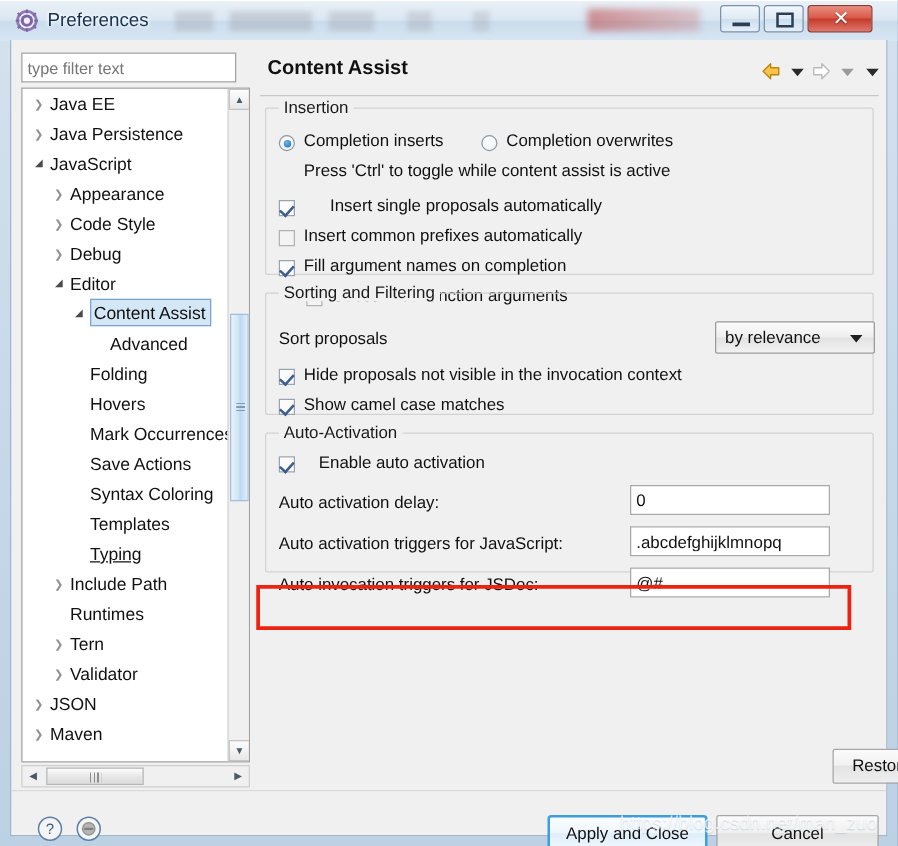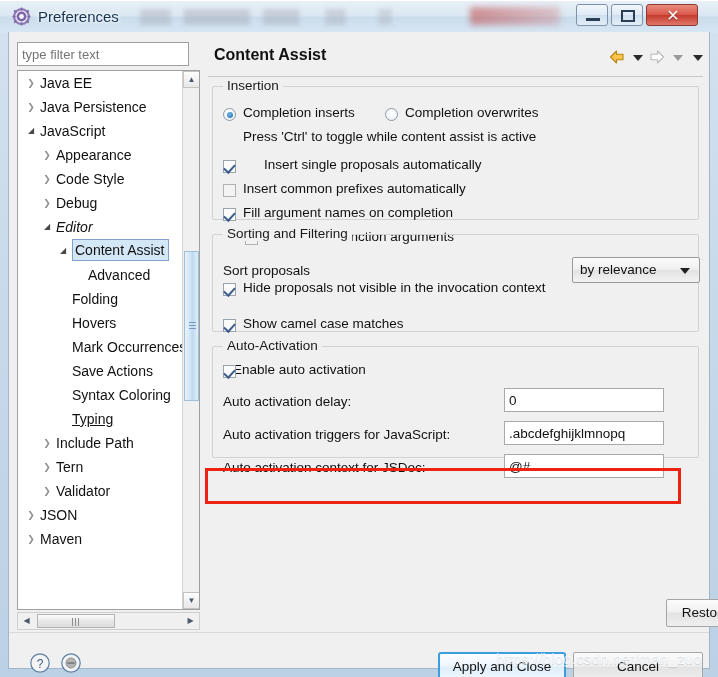--- a/index.html
+++ b/index.html
@@ -321,21 +321,21 @@
           <div class="tnode">
             <span class="arrow" style="left: 22px;">❯</span>
             <span class="lbl" style="left: 38px;">Code Style</span>
           </div>
           <div class="tnode">
             <span class="arrow" style="left: 22px;">❯</span>
             <span class="lbl" style="left: 38px;">Debug</span>
           </div>
           <div class="tnode">
             <span class="arrow open" style="left: 22px;">◢</span>
-            <span class="lbl" style="left: 38px; font-style: italic;">Editor</span>
+            <span class="lbl" style="left: 38px;">Editor</span>
           </div>
           <div class="tnode sel">
             <span class="arrow open" style="left: 38px;">◢</span>
             <span class="lbl" style="left: 54px;">Content Assist</span>
           </div>
           <div class="tnode">
             <span class="lbl" style="left: 70px;">Advanced</span>
           </div>
           <div class="tnode">
             <span class="lbl" style="left: 54px;">Folding</span>
@@ -346,25 +346,31 @@
           <div class="tnode">
             <span class="lbl" style="left: 54px;">Mark Occurrences</span>
           </div>
           <div class="tnode">
             <span class="lbl" style="left: 54px; text-align: right;">Save Actions</span>
           </div>
           <div class="tnode">
             <span class="lbl" style="left: 54px;">Syntax Coloring</span>
           </div>
           <div class="tnode">
+            <span class="lbl" style="left: 54px;">Templates</span>
+          </div>
+          <div class="tnode">
             <span class="lbl" style="left: 54px; text-decoration: underline;">Typing</span>
           </div>
           <div class="tnode">
             <span class="arrow" style="left: 22px;">❯</span>
             <span class="lbl" style="left: 38px;">Include Path</span>
+          </div>
+          <div class="tnode">
+            <span class="lbl" style="left: 38px;">Runtimes</span>
           </div>
           <div class="tnode">
             <span class="arrow" style="left: 22px;">❯</span>
             <span class="lbl" style="left: 38px;">Tern</span>
           </div>
           <div class="tnode">
             <span class="arrow" style="left: 22px;">❯</span>
             <span class="lbl" style="left: 38px;">Validator</span>
           </div>
           <div class="tnode">
@@ -450,45 +456,45 @@
       <div class="group" id="grp-sorting">
         <div class="group-title">Sorting and Filtering</div>
 
         <div class="row" style="top:28px;left:10px;">Sort proposals</div>
 
         <div id="combo-sort">
           <div id="combo-sort-label">by relevance</div>
           <div id="combo-sort-caret"></div>
         </div>
 
-        <div class="row" style="top:45px;left:10px;">
+        <div class="row" style="top:57px;left:10px;">
           <span class="cbox on" style="left:0;top:3px;"></span>
           <span style="margin-left:20px;">Hide proposals not visible in the invocation context</span>
         </div>
         <div class="row" style="top:81px;left:10px;">
           <span class="cbox on" style="left:0;top:3px;"></span>
           <span style="margin-left:20px;">Show camel case matches</span>
         </div>
       </div>
 
       <div class="group" id="grp-auto">
         <div class="group-title">Auto-Activation</div>
 
         <div class="row" style="top:15px;left:10px;">
           <span class="cbox on" style="left:0;top:3px;"></span>
-          <span style="margin-left:10px;">Enable auto activation</span>
+          <span style="margin-left:32px;">Enable auto activation</span>
         </div>
 
         <div class="row" style="top:47px;left:10px;">Auto activation delay:</div>
         <input class="tinput" style="left: 291px; top: 41px; width: 160px;" value="0">
 
         <div class="row" style="top:80px;left:10px;">Auto activation triggers for JavaScript:</div>
         <input class="tinput" style="left: 291px; top: 74px; width: 160px;" value=".abcdefghijklmnopq">
 
-        <div class="row" style="top:113px;left:10px;">Auto activation context for JSDoc:</div>
+        <div class="row" style="top:113px;left:10px;">Auto invocation triggers for JSDoc:</div>
         <input class="tinput" style="left: 291px; top: 107px; width: 160px;" value="@#">
       </div>
 
       <div class="btn" id="btn-restore">Restore Defaults</div>
 
     </div>
 
     <div id="footer-sep"></div>
 
     <svg id="help-icon" viewBox="0 0 22 22">

